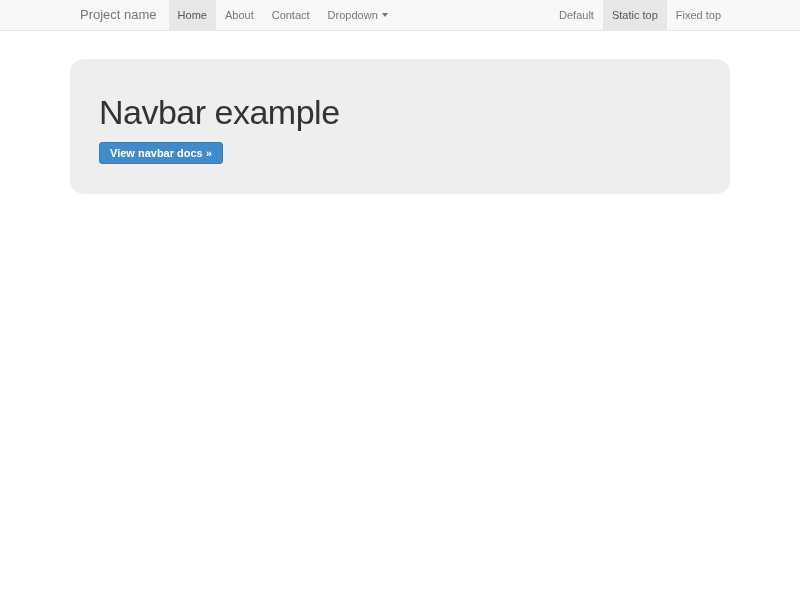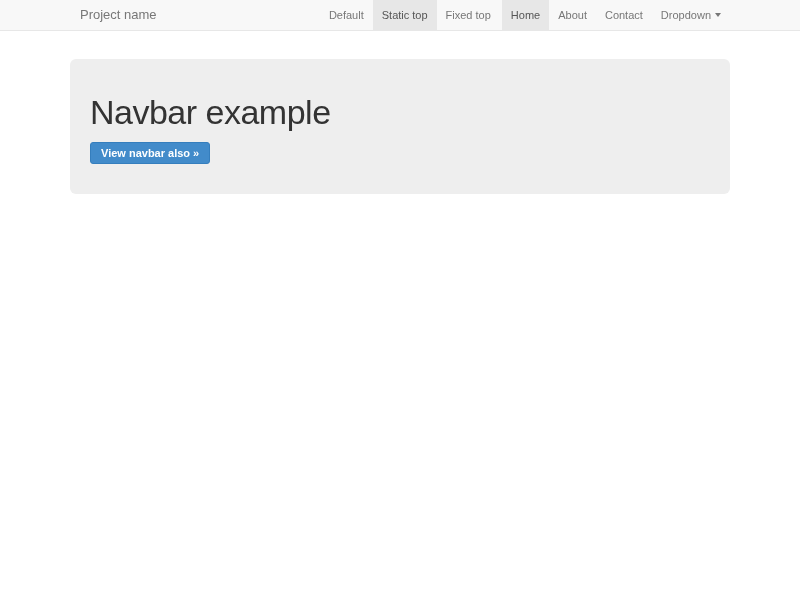--- a/index.html
+++ b/index.html
@@ -60,22 +60,22 @@
     border-top: 4px solid #777;
   }
 
   
   .main-container {
     width: 660px;
     margin: 28px auto 0;
   }
   .jumbotron {
     background: #eeeeee;
-    border-radius: 6px;
-    padding: 34px 20px 30px;
+    border-radius: 14px;
+    padding: 34px 29px 30px;
   }
   .jumbotron h1 {
     font-size: 34px;
     font-weight: 500;
     color: #333333;
     letter-spacing: -0.5px;
     margin-bottom: 10px;
   }
   .jumbotron p {
     font-size: 13.5px;
@@ -99,48 +99,48 @@
     white-space: nowrap;
   }
 </style>
 </head>
 <body>
 
 <nav class="navbar">
   <div class="navbar-container">
     <a class="brand">Project name</a>
 
-    <ul class="nav nav-right">
-      <li class="nav-item">
-        <span>Default</span>
-      </li>
-      <li class="nav-item active">
-        <span>Static top</span>
-      </li>
-      <li class="nav-item">
-        <span>Fixed top</span>
-      </li>
-    </ul>
-
     <ul class="nav nav-left">
       <li class="nav-item active">
         <span>Home</span>
       </li>
       <li class="nav-item">
         <span>About</span>
       </li>
       <li class="nav-item">
         <span>Contact</span>
       </li>
       <li class="nav-item">
         <span>Dropdown</span>
         <span class="caret-down"></span>
       </li>
     </ul>
+
+    <ul class="nav nav-right">
+      <li class="nav-item">
+        <span>Default</span>
+      </li>
+      <li class="nav-item active">
+        <span>Static top</span>
+      </li>
+      <li class="nav-item">
+        <span>Fixed top</span>
+      </li>
+    </ul>
   </div>
 </nav>
 
 <div class="main-container">
   <div class="jumbotron">
     <h1>Navbar example</h1>
-    <a class="btn-primary">View navbar also »</a>
+    <a class="btn-primary">View navbar docs »</a>
   </div>
 </div>
 
 </body></html>

